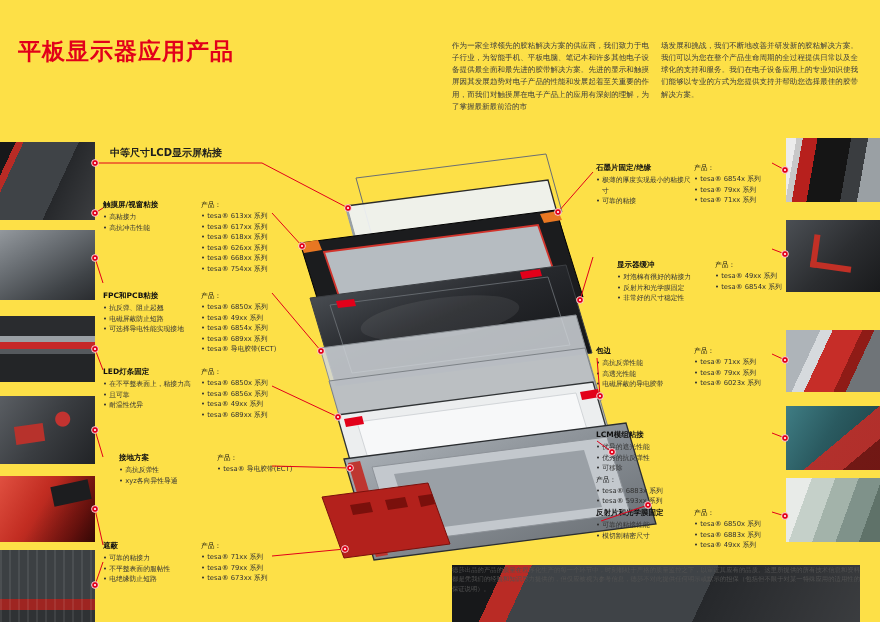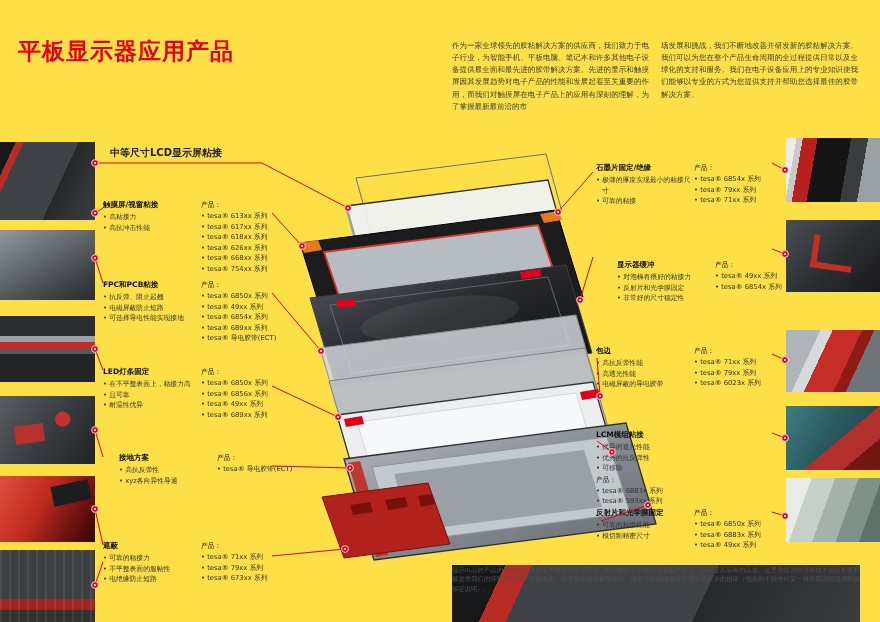--- a/index.html
+++ b/index.html
@@ -200,21 +200,21 @@
           <li>tesa® 613xx 系列</li>
           <li>tesa® 617xx 系列</li>
           <li>tesa® 618xx 系列</li>
           <li>tesa® 626xx 系列</li>
           <li>tesa® 668xx 系列</li>
           <li>tesa® 754xx 系列</li>
         </ul>
     </div>
   </div>
 
-  <div class="callout" style="left:103px;top:280px;">
+  <div class="callout" style="left:103px;top:291px;">
     <div class="c-left">
       <h3>FPC和PCB粘接</h3>
       <ul class="bullets">
           <li>抗反弹、阻止起翘</li>
           <li>电磁屏蔽防止短路</li>
           <li>可选择导电性能实现接地</li>
         </ul>
     </div>
     <div class="c-right">
       <div class="prod-label">产品：</div>

